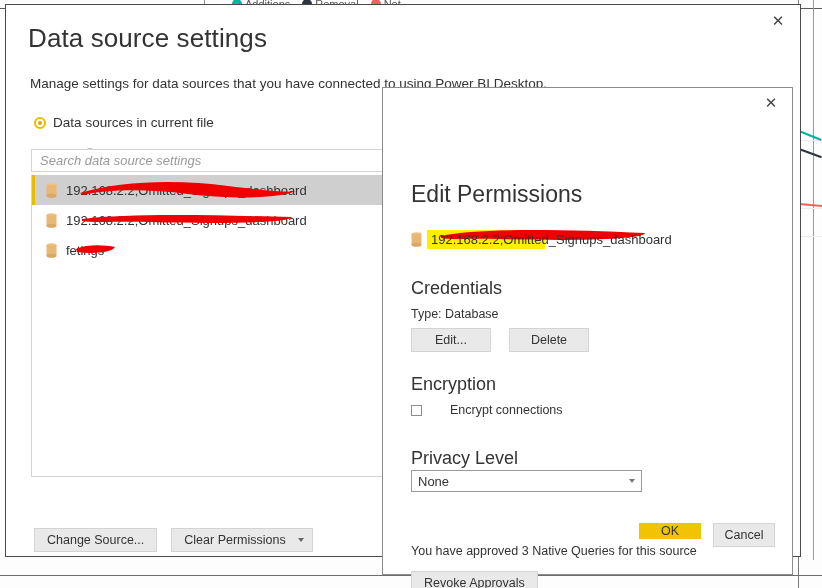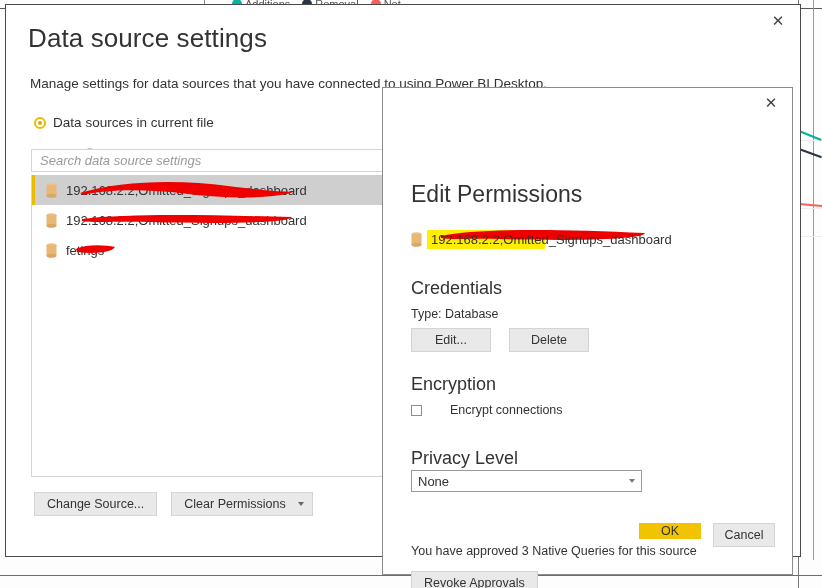--- a/index.html
+++ b/index.html
@@ -226,21 +226,21 @@
   }
   
   .scribble {
     position: absolute;
     pointer-events: none;
   }
   .scribble svg { display: block; }
 
   #dss-buttons {
     position: absolute;
-    left: 28px; top: 487px;
+    left: 28px; top: 523px;
     display: flex;
     gap: 14px;
   }
   .win-btn {
     background: #e9e9e9;
     border: 1px solid #d4d4d4;
     box-sizing: border-box;
     font-family: "Liberation Sans", sans-serif;
     font-size: 12.5px;
     color: #333;

